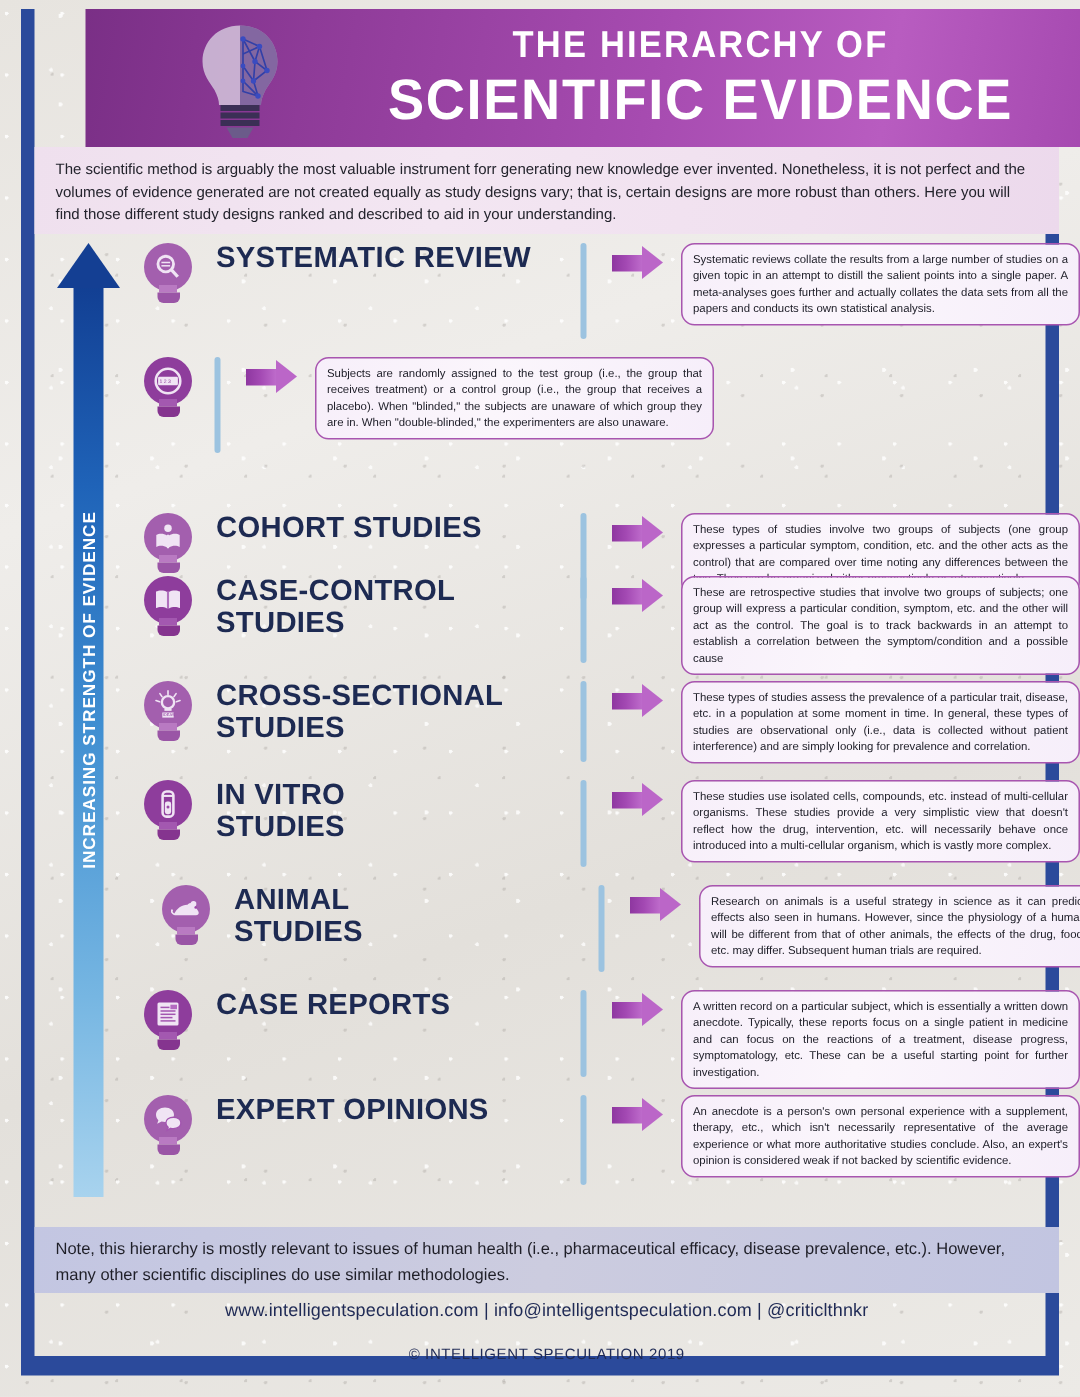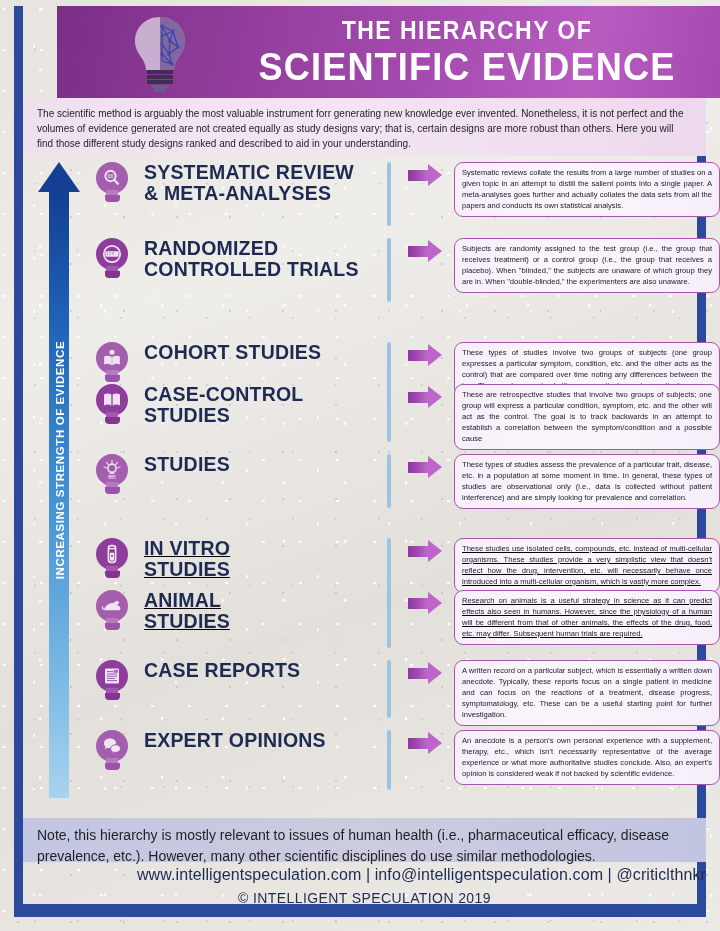--- a/index.html
+++ b/index.html
@@ -142,27 +142,27 @@
     position:absolute;left:7px;top:6px;width:20px;height:20px;
     display:flex;align-items:center;justify-content:center;
   }
 
   
   .note{
     position:absolute;left:23px;top:818px;width:683px;height:44px;
     background:linear-gradient(100deg,#c3c6e2 0%,#ccccdf 50%,#c2c5e1 100%);
     box-sizing:border-box;padding:7px 14px 0 14px;
   }
-  .note p{margin:0;font-size:14px;line-height:1.5;color:#1f1f28;}
+  .note p{margin:0;font-size:11px;line-height:1.5;color:#1f1f28;}
 
   .footer{
     position:absolute;left:23px;top:866px;width:683px;text-align:center;color:#1f2a55;
   }
-  .footer .line1{font-size:16px;letter-spacing:.1px;text-align:right;}
-  .footer .line2{font-size:14px;margin-top:6px;letter-spacing:.4px;}
+  .footer .line1{font-size:12px;letter-spacing:.1px;}
+  .footer .line2{font-size:10px;margin-top:18px;letter-spacing:.4px;}
 </style>
 </head>
 <body>
 
 <div class="page">
 
   <div class="frame"></div>
   <div class="frame-right"></div>
   <div class="bottom-bar"></div>
 
@@ -217,21 +217,21 @@
             <div class="inner">
               <svg viewBox="0 0 20 20" width="20" height="20">
                 <circle cx="8.5" cy="8" r="5.2" fill="none" stroke="#f0e4f4" stroke-width="1.9"></circle>
                 <line x1="12" y1="11.6" x2="16.5" y2="16.5" stroke="#f0e4f4" stroke-width="2.2"></line>
                 <line x1="5.6" y1="7" x2="11.4" y2="7" stroke="#f0e4f4" stroke-width="1"></line>
                 <line x1="5.6" y1="9.2" x2="11.4" y2="9.2" stroke="#f0e4f4" stroke-width="1"></line>
               </svg>
             </div>
           </div>
         </div>
-        <div class="heading-cell"><span class="l1">SYSTEMATIC REVIEW</span><span class="l2">&amp; META-ANALYSES</span></div>
+        <div class="heading-cell"><span class="l1">SYSTEMATIC REVIEW</span></div>
         <div class="divider-cell">
           <div class="divider" style="height:64px"></div>
         </div>
         <div class="arrow-cell">
           <div class="arrow">
             <div class="stem"></div>
             <div class="tip"></div>
           </div>
         </div>
         <div class="desc-cell">
@@ -248,21 +248,20 @@
               <svg viewBox="0 0 20 20" width="20" height="20">
                 <circle cx="10" cy="10" r="8.2" fill="none" stroke="#f0e4f4" stroke-width="1.7"></circle>
                 <rect x="3.4" y="7.2" width="13.2" height="5.6" rx="0.8" fill="#f0e4f4"></rect>
                 <g fill="#8e3b9c" font-size="3.4" font-family="sans-serif">
                   <text x="4.3" y="11.4">1 2 3</text>
                 </g>
               </svg>
             </div>
           </div>
         </div>
-        <div class="heading-cell"><span class="l1">RANDOMIZED</span><span class="l2">CONTROLLED TRIALS</span></div>
         <div class="divider-cell">
           <div class="divider" style="height:64px"></div>
         </div>
         <div class="arrow-cell">
           <div class="arrow">
             <div class="stem"></div>
             <div class="tip"></div>
           </div>
         </div>
         <div class="desc-cell">
@@ -346,35 +345,35 @@
                 <circle cx="10" cy="8.2" r="4.1" fill="none" stroke="#f0e4f4" stroke-width="1.6"></circle>
                 <rect x="7.6" y="12.4" width="4.8" height="1.5" fill="#f0e4f4"></rect>
                 <rect x="6.2" y="15" width="7.6" height="3.4" fill="#f0e4f4"></rect>
                 <g fill="#8e3b9c" font-size="2.6" font-family="sans-serif">
                   <text x="6.6" y="17.6">IDEAS</text>
                 </g>
               </svg>
             </div>
           </div>
         </div>
-        <div class="heading-cell"><span class="l2">STUDIES</span></div>
+        <div class="heading-cell"><span class="l1">CROSS-SECTIONAL</span><span class="l2">STUDIES</span></div>
         <div class="divider-cell">
           <div class="divider" style="height:54px"></div>
         </div>
         <div class="arrow-cell">
           <div class="arrow">
             <div class="stem"></div>
             <div class="tip"></div>
           </div>
         </div>
         <div class="desc-cell">
           <div class="desc">These types of studies assess the prevalence of a particular trait, disease, etc. in a population at some moment in time. In general, these types of studies are observational only (i.e., data is collected without patient interference) and are simply looking for prevalence and correlation.</div>
         </div>
       </div>
-      <div class="row" style="position: absolute; top: 376px; left: 0px; width: 610px; height: 70px; text-decoration: underline;">
+      <div class="row" style="position: absolute; top: 358px; left: 0px; width: 610px; height: 70px;">
         <div class="icon-cell">
           <div class="bulb">
             <div class="glass" style="background:#8e3d9c"></div>
             <div class="neck" style="background:#a358b0"></div>
             <div class="base" style="background:#85348f"></div>
             <div class="inner">
               <svg viewBox="0 0 20 20" width="20" height="20">
                 <rect x="6.4" y="1.6" width="7.2" height="16.8" rx="2.6" fill="none" stroke="#f0e4f4" stroke-width="1.7"></rect>
                 <rect x="7.9" y="8.4" width="4.2" height="8.4" rx="1.6" fill="#f0e4f4"></rect>
                 <line x1="6.4" y1="4.6" x2="13.6" y2="4.6" stroke="#f0e4f4" stroke-width="1.4"></line>
@@ -390,21 +389,21 @@
         <div class="arrow-cell">
           <div class="arrow">
             <div class="stem"></div>
             <div class="tip"></div>
           </div>
         </div>
         <div class="desc-cell">
           <div class="desc">These studies use isolated cells, compounds, etc. instead of multi-cellular organisms. These studies provide a very simplistic view that doesn't reflect how the drug, intervention, etc. will necessarily behave once introduced into a multi-cellular organism, which is vastly more complex.</div>
         </div>
       </div>
-      <div class="row" style="position: absolute; top: 428px; left: 0px; width: 610px; height: 70px; text-decoration: underline;">
+      <div class="row" style="position: absolute; top: 428px; left: 12px; width: 610px; height: 70px;">
         <div class="icon-cell">
           <div class="bulb">
             <div class="glass" style="background:#a35fae"></div>
             <div class="neck" style="background:#b97ac2"></div>
             <div class="base" style="background:#9a55a6"></div>
             <div class="inner">
               <svg viewBox="0 0 20 20" width="20" height="20">
                 <path d="M2 13.5 C4 9 8 6.6 12 7.2 C15 7.6 17.6 9.6 18.4 12 C18.8 13.2 18 14.2 16.6 14.2 H3.4 C2.4 14.2 1.7 14 2 13.5z" fill="#f0e4f4"></path>
                 <circle cx="13.4" cy="8.6" r="2.6" fill="#f0e4f4"></circle>
                 <circle cx="15" cy="6.6" r="1.9" fill="#f0e4f4"></circle>

